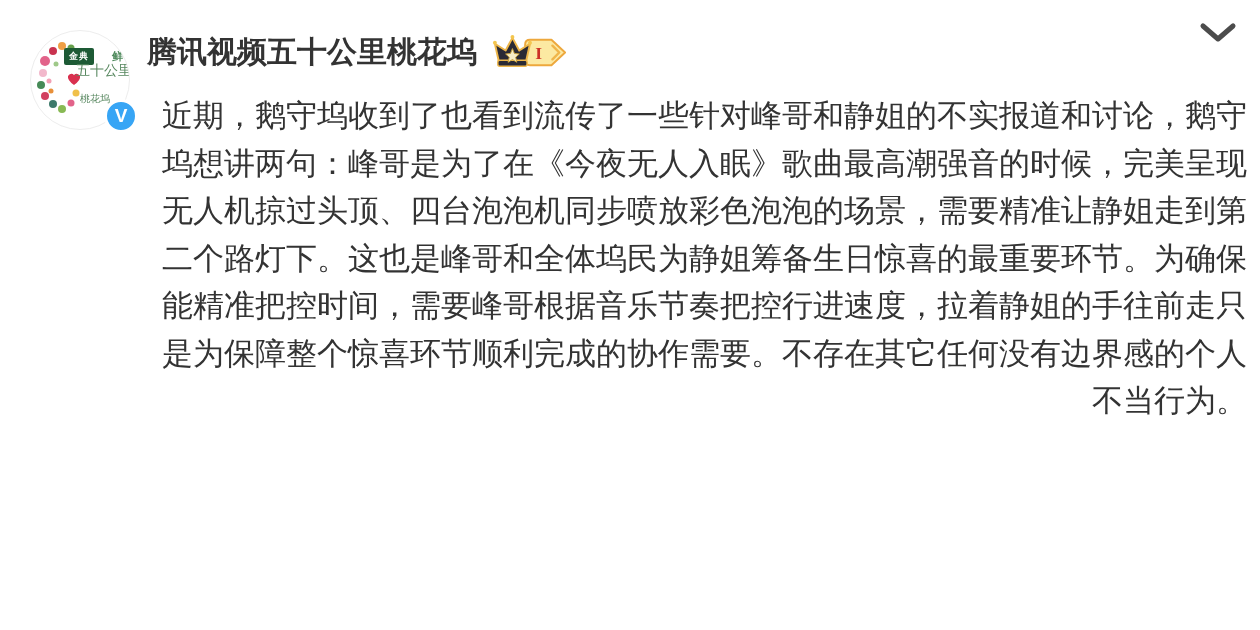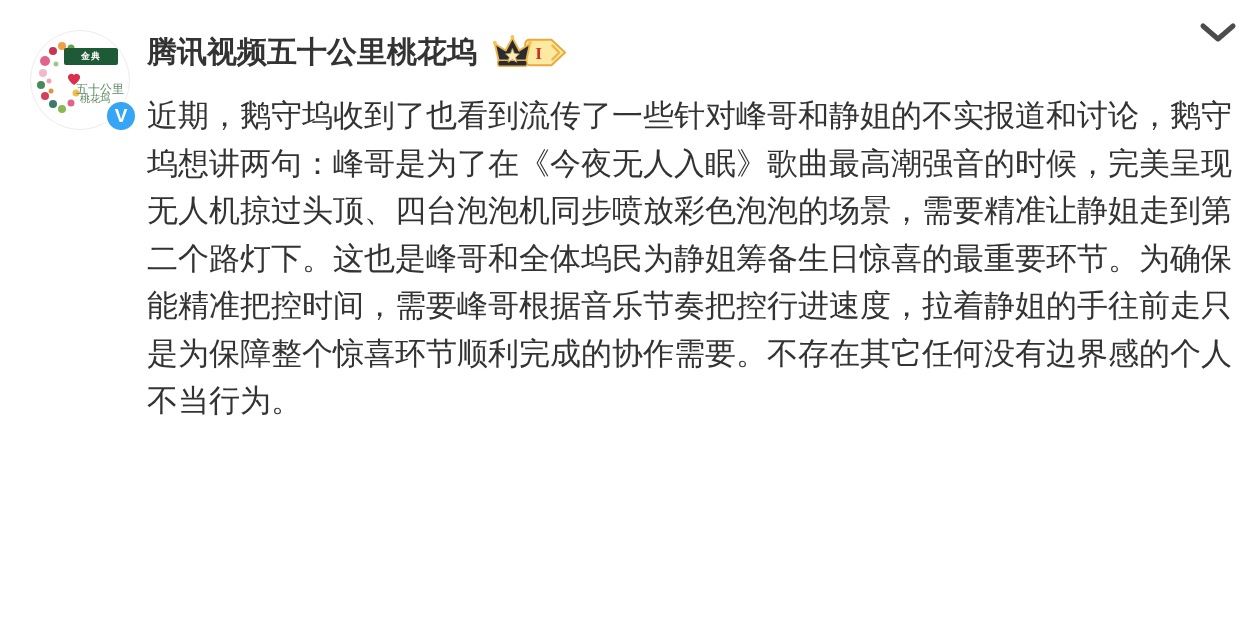--- a/index.html
+++ b/index.html
@@ -43,30 +43,30 @@
   }
   .mosaic { position: absolute; left: 0; top: 0; }
   .av-brand-row {
     position: absolute; left: 33px; top: 17px;
     display: flex; align-items: center;
     white-space: nowrap;
   }
   .av-brand-badge {
     background: #1d5a35; color: #ffffff;
     font-size: 9px; font-weight: bold;
-    padding: 2px 17px; border-radius: 2px;
+    padding: 2px 5px; border-radius: 2px;
     letter-spacing: 1px;
   }
   .av-brand-product {
     color: #4e8a5c; font-size: 11px; font-weight: bold;
     margin-left: 18px; letter-spacing: 1px;
   }
   .av-line1 {
-    position: absolute; left: 45px; top: 50px;
-    color: #57875f; font-size: 12px; white-space: nowrap;
+    position: absolute; left: 45px; top: 31px;
+    color: #57875f; font-size: 14px; white-space: nowrap;
   }
   .av-line2 {
     position: absolute; left: 49px; top: 61px;
     color: #57875f; font-size: 10px; white-space: nowrap;
   }
   .v-badge {
     position: absolute; right: -8px; bottom: -3px;
     width: 34px; height: 34px;
     border-radius: 50%;
     background: #37a5f5;
@@ -88,21 +88,21 @@
   .timestamp {
     margin-top: 16px;
     font-size: 27px; color: #999999;
     line-height: 32px;
   }
   .body-text {
     margin-top: 18px;
     width: 1100px;
     font-size: 31px; color: #333333;
     line-height: 47.5px;
-    text-align: left;
+    text-align: right;
   }
   .para { margin: 0; }
   .collapse-link {
     color: #eb7350;
     margin-left: 14px;
     cursor: pointer;
     text-decoration: none;
   }
 </style>
 </head>

